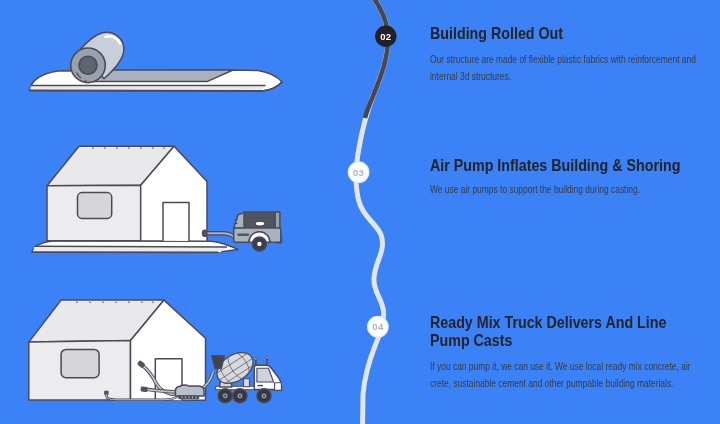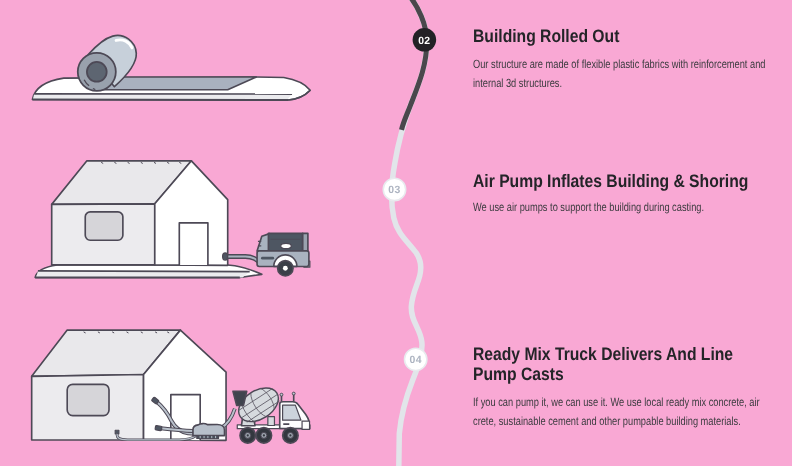--- a/index.html
+++ b/index.html
@@ -1,16 +1,16 @@
 <!DOCTYPE html>
 <html><head>
 <meta charset="utf-8">
 <style>
 html,body{margin:0;padding:0;background:#fff;}
-#page{position:relative;width:720px;height:424px;overflow:hidden;background:#f9a8d4;
+#page{position:relative;width:720px;height:424px;overflow:hidden;background:#3b82f6;
   font-family:"Liberation Sans",sans-serif;}
 .h{position:absolute;left:430px;font-weight:bold;color:#242428;font-size:16.4px;line-height:18px;letter-spacing:0px;white-space:nowrap;transform:scale(0.87,1);transform-origin:0 0;}
 .b{position:absolute;left:430px;color:#3b3b3f;font-size:10.8px;line-height:17.3px;letter-spacing:0px;white-space:nowrap;transform:scale(0.78,1);transform-origin:0 0;}
 </style>
 </head>
 <body>
 <div id="page">
 <svg width="720" height="424" viewBox="0 0 720 424" style="position:absolute;left:0;top:0">
 
 <path d="M 372,-4 C 380,6 388,22 388,38 C 388,60 380,78 373,96 C 367,112 362,130 359,148 C 356,164 355,184 358,198 C 361,212 370,219 376,227 C 382,233.5 384,241 381.5,251 C 379.5,259 375,266 374,278 C 373,292 382,298 383.5,311 C 384.5,320 380,334 375,346 C 369.5,360 364.5,378 363,394 L 362.5,428" fill="none" stroke="#e2e5ea" stroke-width="5"></path>

